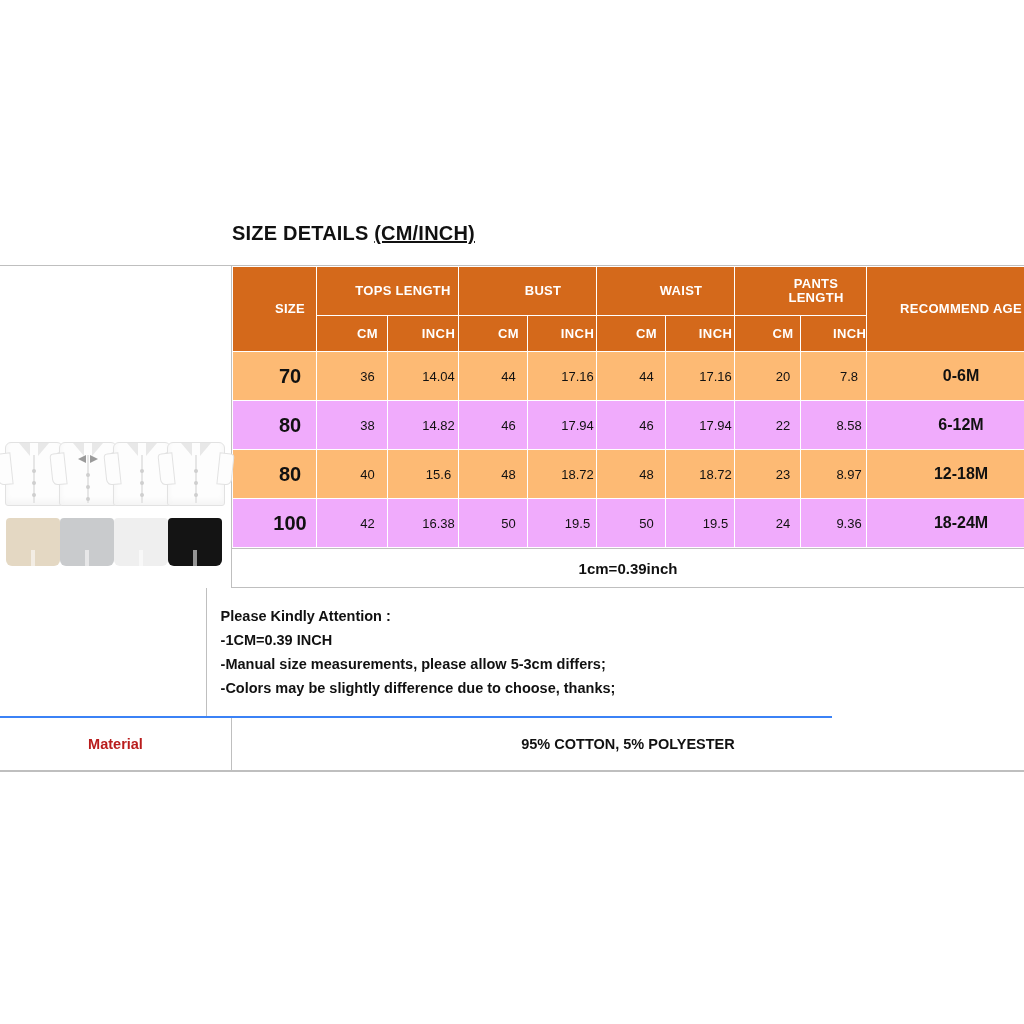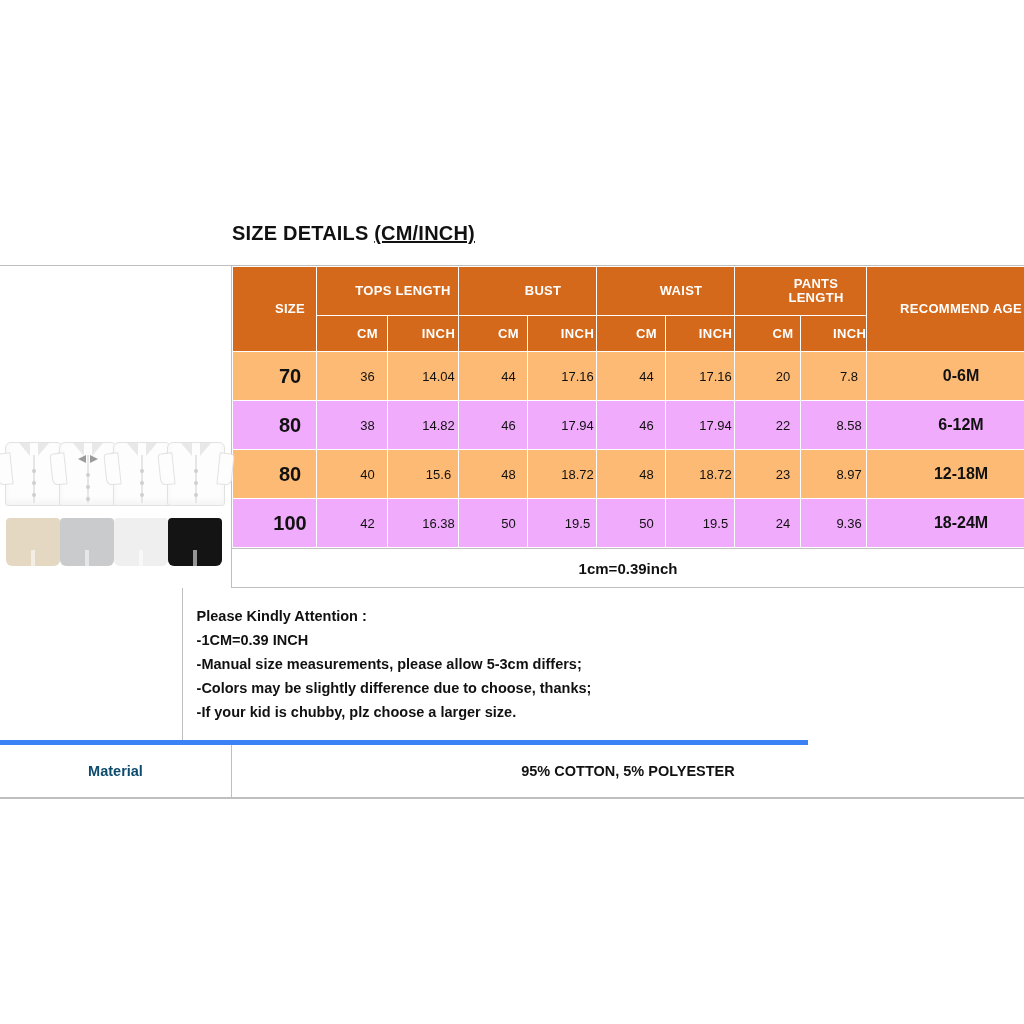--- a/index.html
+++ b/index.html
@@ -127,21 +127,22 @@
     border-top: 1px solid #bfbfbf;
     border-bottom: 1px solid #bfbfbf;
     line-height: 40px;
     box-sizing: border-box;
   }
 
   
   .notes-row {
     display: flex;
     width: 808px;
-    border-bottom: 5px solid #3b82f6;
+    border-bottom: 2px solid #3b82f6;
+    padding-left: 24px;
   }
   .notes-left {
     width: 232px;
     border-right: 1px solid #bfbfbf;
     box-sizing: border-box;
   }
   .notes {
     width: 792px;
     box-sizing: border-box;
     padding: 16px 0 16px 14px;
@@ -161,21 +162,21 @@
   }
   .mat-label {
     width: 232px;
     box-sizing: border-box;
     border-right: 1px solid #bfbfbf;
     height: 52px;
     line-height: 52px;
     text-align: center;
     font-size: 14.5px;
     font-weight: bold;
-    color: #0c4a6e;
+    color: #b91c1c;
   }
   .mat-value {
     width: 792px;
     box-sizing: border-box;
     height: 52px;
     line-height: 52px;
     text-align: center;
     font-size: 14.5px;
     font-weight: bold;
     color: #111;
@@ -465,21 +466,20 @@
 
     </div>
 
     <div class="notes-row">
       <div class="notes-left"></div>
       <div class="notes">
         <div>Please Kindly Attention :</div>
         <div>-1CM=0.39 INCH</div>
         <div>-Manual size measurements, please allow 5-3cm differs;</div>
         <div>-Colors may be slightly difference due to choose, thanks;</div>
-        <div>-If your kid is chubby, plz choose a larger size.</div>
       </div>
     </div>
 
     <div class="mat-row">
       <div class="mat-label">Material</div>
       <div class="mat-value">95% COTTON, 5% POLYESTER</div>
     </div>
 
   </div>
 </div>

